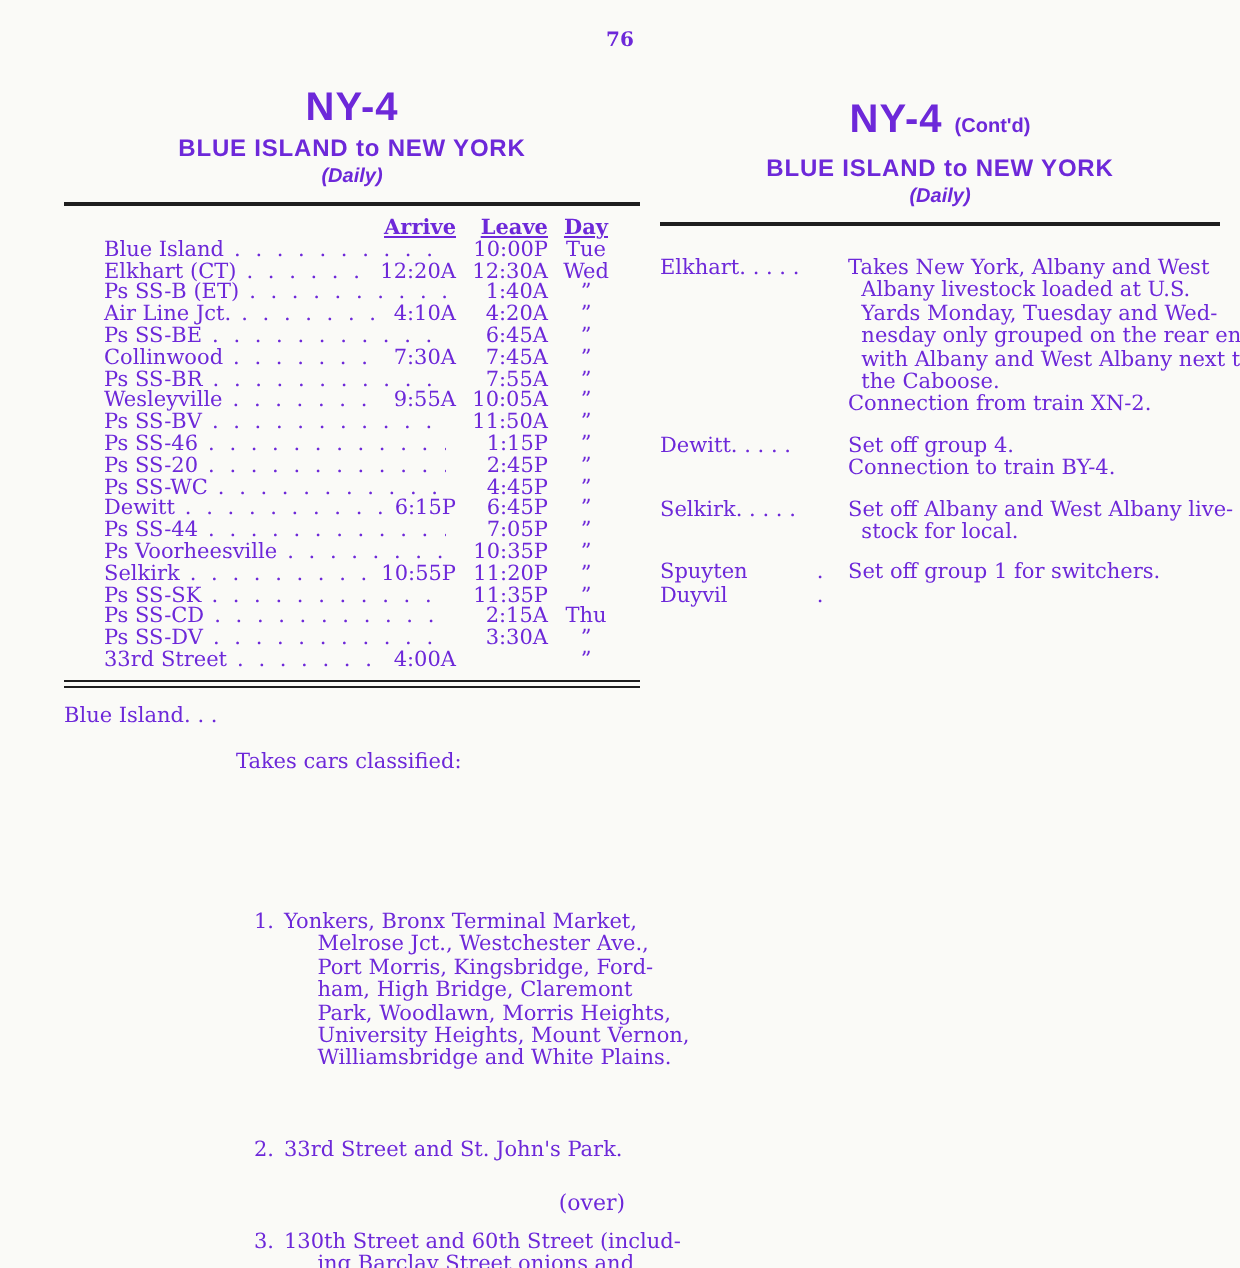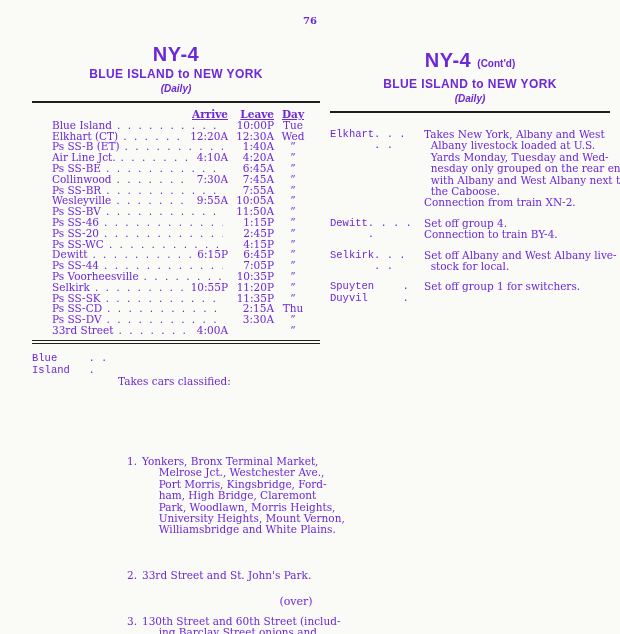--- a/index.html
+++ b/index.html
@@ -36,21 +36,21 @@
   .t-row { display:flex; }
   .t-station { flex:0 0 auto; white-space:pre; }
   .t-leader { flex:1 1 0; overflow:hidden; white-space:nowrap; margin:0 5px 0 5px; }
   .t-leader .dots { letter-spacing:2px; }
   .t-arrive { flex:0 0 auto; text-align:right; }
   .t-leave { flex:0 0 auto; width:46px; text-align:right; }
   .t-day { flex:0 0 auto; width:38px; text-align:center; }
 
   .notes { margin-top:9px; font-size:10.5px; line-height:11.4px; }
   .note { display:flex; margin-bottom:9px; }
-  .note-label { flex:0 0 auto; display:flex; justify-content:center;font-family:Liberation Mono, monospace; }
+  .note-label { flex:0 0 auto; display:flex; justify-content:flex-start; }
   .col-left  .note-label { width:82px; margin-right:4px; }
   .col-right .note-label { width:88px; margin-right:6px; }
   .note-body { flex:1 1 auto; white-space:pre; }
   .nitem { display:flex; }
   .nitem-num { flex:0 0 auto; margin-left:9px; width:15px; white-space:pre; }
   .nitem-lines { white-space:pre; }
 
   .over-label {
     position:absolute; top:595px; left:0; width:592px;
     text-align:center; font-size:11px;
@@ -165,21 +165,21 @@
             <span class="t-leader"><span class="dots">. . . . . . . . . . . . . . . . . . . . . . . . . . . . . . . . . .</span></span>
             <span class="t-arrive"></span>
             <span class="t-leave">2:45P</span>
             <span class="t-day">”</span>
           </div>
 
           <div class="t-row">
             <span class="t-station">Ps SS-WC</span>
             <span class="t-leader"><span class="dots">. . . . . . . . . . . . . . . . . . . . . . . . . . . . . . . . . .</span></span>
             <span class="t-arrive"></span>
-            <span class="t-leave">4:15P</span>
+            <span class="t-leave">4:45P</span>
             <span class="t-day">”</span>
           </div>
 
           <div class="t-row">
             <span class="t-station">Dewitt</span>
             <span class="t-leader"><span class="dots">. . . . . . . . . . . . . . . . . . . . . . . . . . . . . . . . . .</span></span>
             <span class="t-arrive">6:15P</span>
             <span class="t-leave">6:45P</span>
             <span class="t-day">”</span>
           </div>

